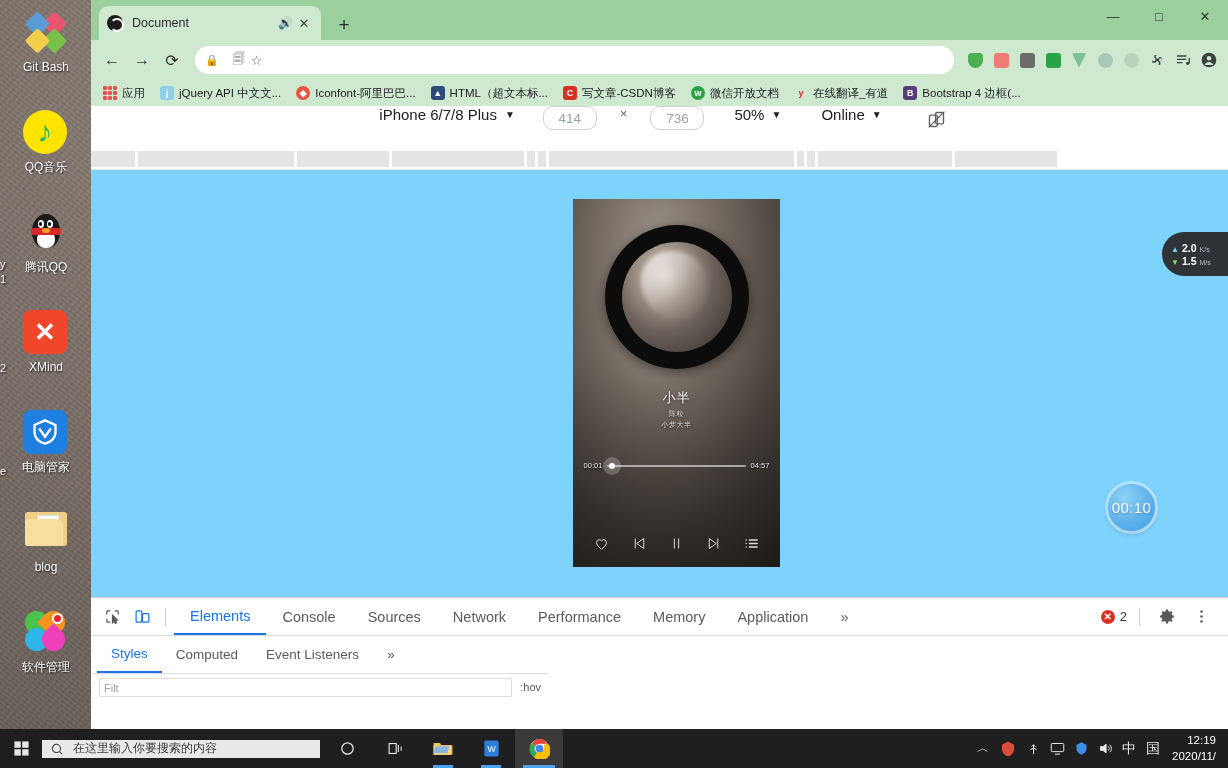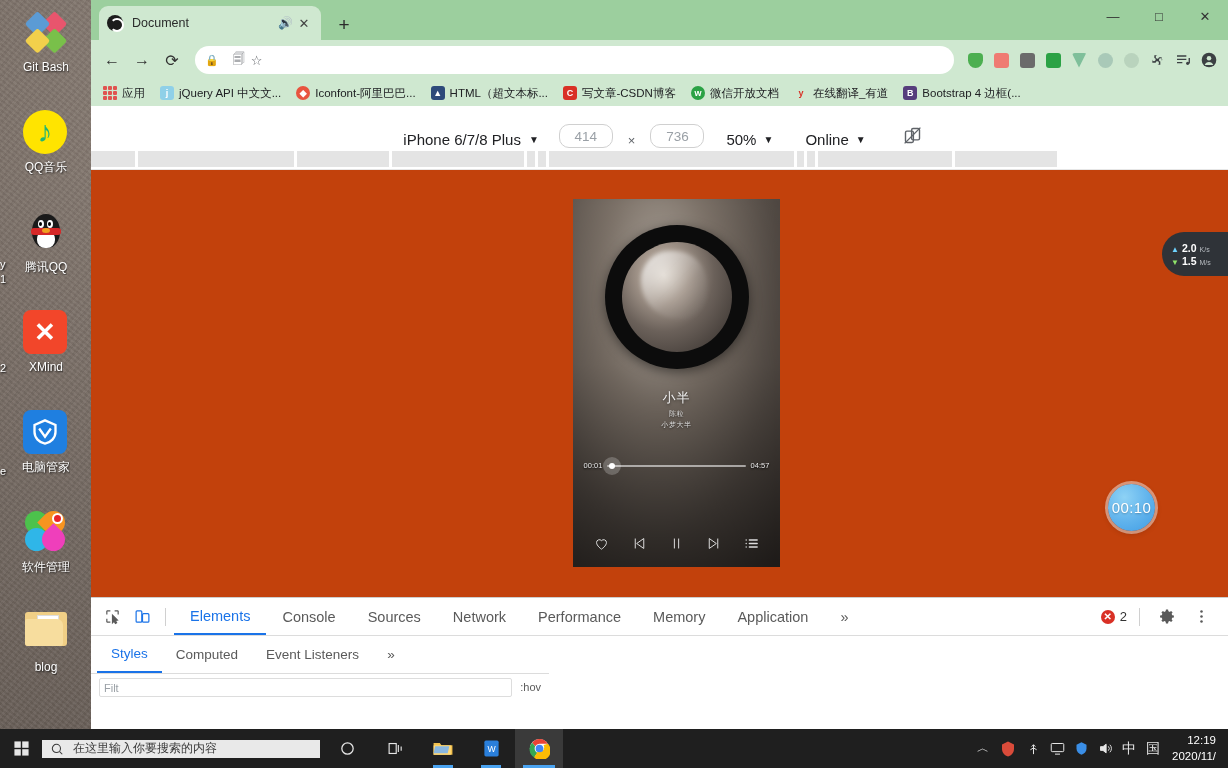--- a/index.html
+++ b/index.html
@@ -124,34 +124,34 @@
   
   .bookmarks{height:26px;display:flex;align-items:center;background:#cfe8d0;padding:0 6px;gap:3px;overflow:hidden;}
   .bm{display:flex;align-items:center;padding:2px 6px;border-radius:4px;font-size:11.5px;color:#202124;white-space:nowrap;}
   .bm .bi{width:14px;height:14px;margin-right:5px;flex:0 0 14px;border-radius:3px;
     display:flex;align-items:center;justify-content:center;font-size:9px;color:#fff;font-weight:bold;}
   .bm-apps .grid{width:14px;height:14px;display:grid;grid-template-columns:repeat(3,1fr);
     grid-template-rows:repeat(3,1fr);gap:1px;margin-right:5px;}
   .bm-apps .grid i{background:#e0534f;border-radius:1px;display:block;}
 
   
-  .dev-bar{height:42px;background:#fff;display:flex;align-items:flex-end;justify-content:center;gap:8px;}
+  .dev-bar{height:42px;background:#fff;display:flex;align-items:flex-start;justify-content:center;gap:16px;}
   .dev-sel{font-size:15px;color:#202124;display:flex;align-items:center;gap:8px;padding:0 10px;}
   .caret{font-size:10px;}
   .dim-box{width:54px;height:24px;border:1px solid #d0d0d0;border-radius:10px;
     display:flex;align-items:center;justify-content:center;font-size:13.5px;color:#9aa0a6;margin:0 2px;}
   .xsep{font-size:13px;color:#5f6368;margin:0 5px;}
   .dev-zoom,.dev-online{font-size:15px;color:#202124;display:flex;align-items:center;gap:7px;padding:0 12px;}
   .rot-btn{margin-left:14px;width:26px;height:26px;display:flex;align-items:center;justify-content:center;}
 
   .dev-ruler{height:22px;background:#fff;position:relative;border-bottom:1px solid #e6e6e6;}
   .dev-ruler .seg{position:absolute;top:3px;height:16px;background:#e4e4e4;}
 
   .viewport{
-    position:relative;height:470px;background:#c2410c;overflow:hidden;
+    position:relative;height:470px;background:#7dd3fc;overflow:hidden;
   }
 
   
   .phone{
     position:absolute;left:482px;top:29px;width:207px;height:368px;
     overflow:hidden;background:#5d5550;
   }
   .phone .bg{
     position:absolute;inset:-10px;
     background:
@@ -318,40 +318,40 @@
             <path d="M12 2 L21 6 v6 c0 5-4 9-9 10 -5-1-9-5-9-10 V6 Z" fill="none" stroke="#fff" stroke-width="2"></path>
             <path d="M7 9 l5 7 5-7" fill="none" stroke="#fff" stroke-width="2"></path>
           </svg>
       </div>
     </div>
     <div class="desk-label">电脑管家</div>
   </div>
 
   <div class="desk-icon">
     <div class="desk-glyph">
+      <div class="ic-folder">
+          <div class="bk"></div>
+          <div class="pg"></div>
+          <div class="fr"></div>
+        </div>
+    </div>
+    <div class="desk-label">blog</div>
+  </div>
+
+  <div class="desk-icon">
+    <div class="desk-glyph">
       <div class="ic-ruanjian">
           <b></b>
           <b></b>
           <b></b>
           <b></b>
           <u></u>
         </div>
     </div>
     <div class="desk-label">软件管理</div>
-  </div>
-
-  <div class="desk-icon">
-    <div class="desk-glyph">
-      <div class="ic-folder">
-          <div class="bk"></div>
-          <div class="pg"></div>
-          <div class="fr"></div>
-        </div>
-    </div>
-    <div class="desk-label">blog</div>
   </div>
 </div>
 
 <div class="stray" style="left:0;top:258px">y</div>
 <div class="stray" style="left:0;top:273px">1</div>
 <div class="stray" style="left:0;top:465px">e</div>
 <div class="stray" style="left:0;top:362px">2</div>
 
 <div class="net-widget">
   <div class="net-row up">

